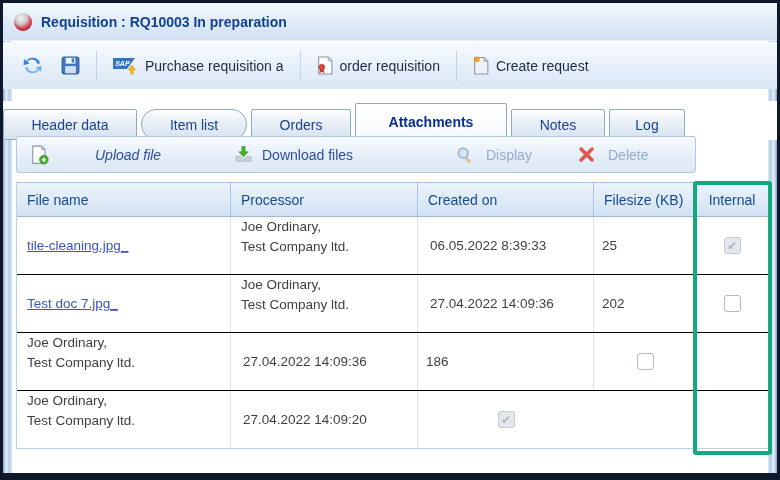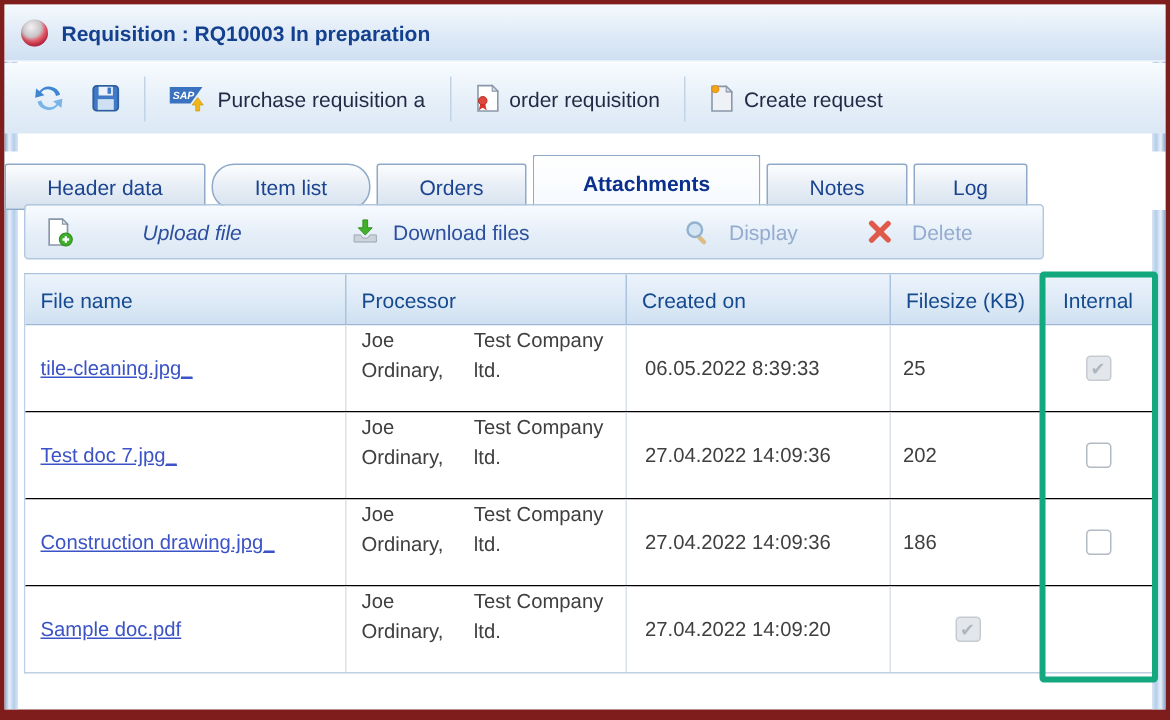--- a/index.html
+++ b/index.html
@@ -1,17 +1,17 @@
 <!DOCTYPE html>
 <html><head>
 <meta charset="utf-8">
 <style>
   html,body{margin:0;padding:0;}
   body{width:780px;height:480px;font-family:"Liberation Sans",sans-serif;}
-  .stage{position:relative;width:780px;height:480px;background:#7f1d1d;overflow:hidden;}
+  .stage{position:relative;width:780px;height:480px;background:#0f172a;overflow:hidden;}
   .frame{position:absolute;left:3px;top:3px;right:3px;bottom:7px;background:#ffffff;overflow:hidden;}
   .edge{position:absolute;top:38px;bottom:0;width:9px;
         background:linear-gradient(90deg,#84a5cd,#e9f1fa 35%,#b4cde8 70%,#d9e7f5);}
   .edge.left{left:0;}
   .edge.right{right:0;transform:scaleX(-1);}
 
   
   .titlebar{position:absolute;left:0;top:0;right:0;height:38px;
             background:linear-gradient(#f4f9fd,#dfeaf7 55%,#cfe0f2);
             border-bottom:1px solid #e8f0f9;
@@ -63,21 +63,21 @@
   .thead{display:grid;grid-template-columns:214px 187px 176px 102px 72px;height:33px;
          background:linear-gradient(#ecf3fb,#d9e7f5 70%,#cfe0f1);border-bottom:1px solid #9db8d6;}
   .th{display:flex;align-items:center;padding-left:10px;font-size:14px;color:#154a8e;
       border-right:1px solid #aac3de;box-sizing:border-box;}
   .th.c-internal{border-right:none;justify-content:center;padding-left:0;}
   .trow{display:grid;grid-template-columns:214px 187px 176px 102px 72px;height:57px;
         background:#fff;border-bottom:1px solid #000000;}
   .trow:last-child{border-bottom:none;}
   .td{display:flex;align-items:center;padding-left:10px;border-right:1px solid #dbe1e8;
       box-sizing:border-box;font-size:13.5px;color:#3f3f3f;}
-  .td.proc{flex-direction:row;align-items:flex-start;justify-content:flex-start;line-height:20px;}
+  .td.proc{flex-direction:column;align-items:flex-start;justify-content:flex-start;line-height:20px;}
   .td.date{padding-left:12px;}
   .td.size{padding-left:8px;}
   .td.check{justify-content:center;padding-left:0;border-right:none;}
   .filelink{color:#3b53c6;text-decoration:underline;cursor:pointer;}
 
   .checkbox{width:17px;height:17px;border:1px solid #b2bac3;border-radius:3px;background:#fff;
             display:flex;align-items:center;justify-content:center;box-sizing:border-box;}
   .checkbox.checked{background:#e3e7eb;border-color:#c6cbd1;}
   .checkbox.checked::after{content:"\2714";font-size:12px;color:#aeb6bf;line-height:1;}
 
@@ -236,38 +236,32 @@
           <span>Test Company ltd.</span>
         </div>
         <div class="td date">27.04.2022 14:09:36</div>
         <div class="td size">202</div>
         <div class="td check">
           <span class="checkbox"></span>
         </div>
       </div>
 
       <div class="trow">
-        <div class="td">
-          <a class="filelink">Construction drawing.jpg_</a>
-        </div>
         <div class="td proc">
           <span>Joe Ordinary,</span>
           <span>Test Company ltd.</span>
         </div>
         <div class="td date">27.04.2022 14:09:36</div>
         <div class="td size">186</div>
         <div class="td check">
           <span class="checkbox"></span>
         </div>
       </div>
 
       <div class="trow">
-        <div class="td">
-          <a class="filelink">Sample doc.pdf</a>
-        </div>
         <div class="td proc">
           <span>Joe Ordinary,</span>
           <span>Test Company ltd.</span>
         </div>
         <div class="td date">27.04.2022 14:09:20</div>
         <div class="td check">
           <span class="checkbox checked"></span>
         </div>
       </div>
     </div>

